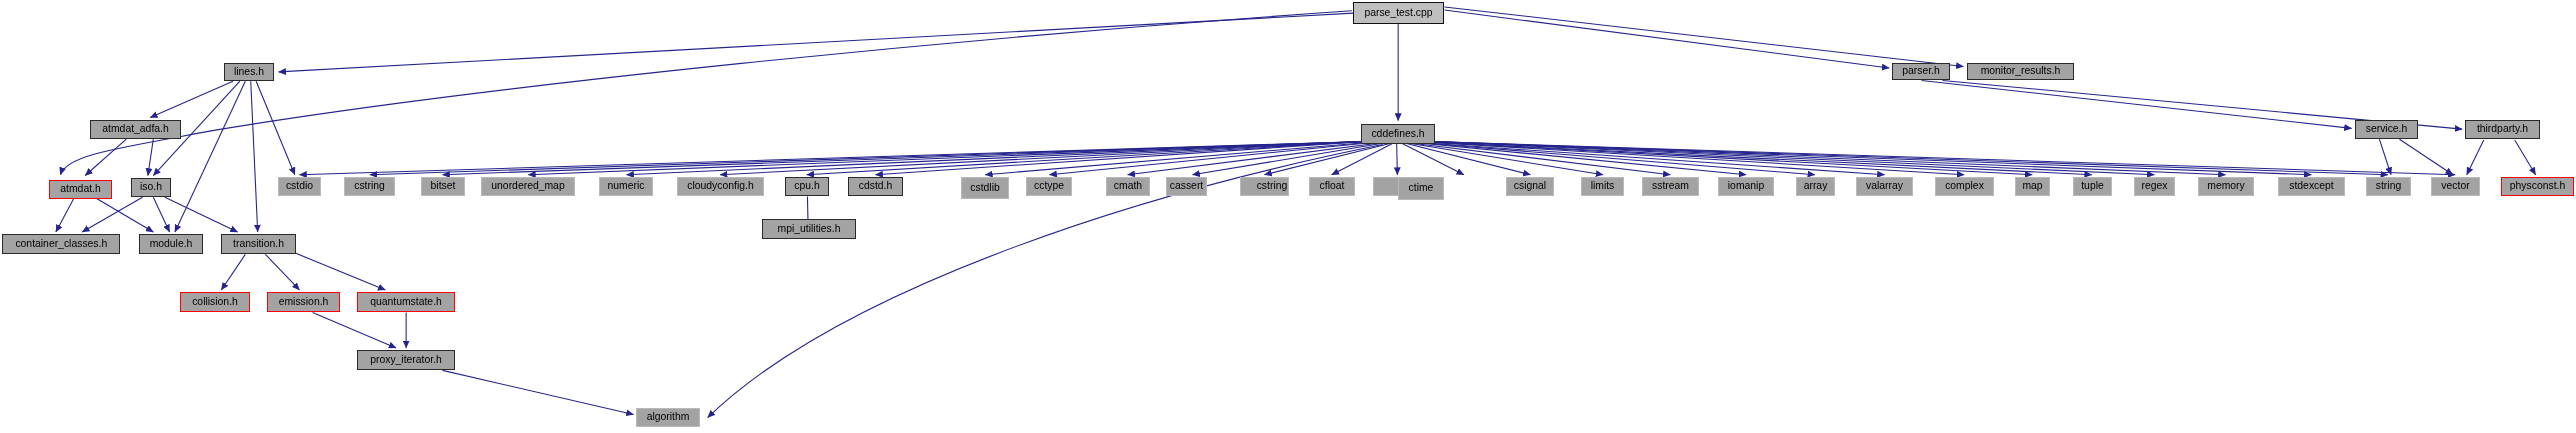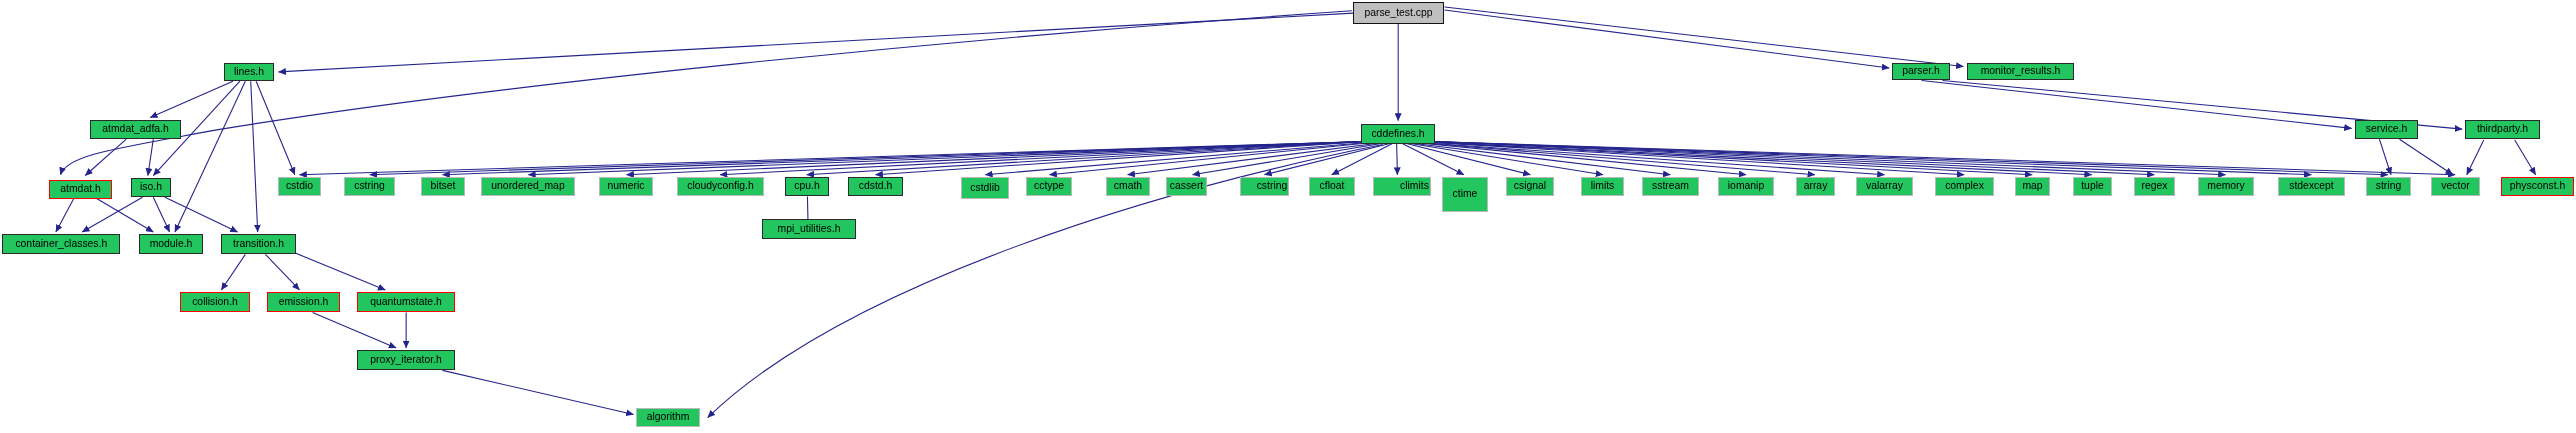--- a/index.html
+++ b/index.html
@@ -1,20 +1,20 @@
 <!DOCTYPE html>
 <html style="font-size:12.4px"><head>
 <meta charset="utf-8">
 <style>
   html,body{margin:0;padding:0;background:#ffffff;}
   #canvas{position:relative;width:2576px;height:433px;background:#ffffff;overflow:hidden;
           font-family:"Liberation Sans",sans-serif;}
   #edge-layer{position:absolute;left:0;top:0;width:2576px;height:433px;}
   .node{position:absolute;display:flex;align-items:center;justify-content:center;
-        background:#22c55e;color:#000000;font-size:10.4px;line-height:1;
+        background:#a3a3a3;color:#000000;font-size:10.4px;line-height:1;
         box-sizing:border-box;white-space:nowrap;z-index:2;padding:0 3.1px;}
   .node.internal{border:1.2px solid #2a2a2a;}
   .node.external{border:0.8px solid #b9b9b9;}
   .node.truncated{border:1.2px solid #ff0000;}
   .node.main{background:#bfbfbf;border:1.2px solid #121212;}
 </style>
 </head>
 <body>
 
 <div id="canvas">
@@ -105,21 +105,21 @@
     <div class="node external" style="left: 677px; top: 177px; width: 87px; height: 19.3px;">cloudyconfig.h</div>
     <div class="node internal" style="left: 785px; top: 177px; width: 44px; height: 19.3px;">cpu.h</div>
     <div class="node internal" style="left: 848px; top: 177px; width: 55px; height: 19.3px;">cdstd.h</div>
     <div class="node external" style="left: 961px; top: 177px; width: 48px; height: 22px;">cstdlib</div>
     <div class="node external" style="left: 1026px; top: 177px; width: 46px; height: 19.3px;">cctype</div>
     <div class="node external" style="left: 1106px; top: 177px; width: 44px; height: 19.3px;">cmath</div>
     <div class="node external" style="left: 1166px; top: 177px; width: 41px; height: 19.3px;">cassert</div>
     <div class="node external" style="left: 1240px; top: 177px; width: 49px; height: 19.3px; padding-left: 18px;">cstring</div>
     <div class="node external" style="left: 1309px; top: 177px; width: 46px; height: 19.3px;">cfloat</div>
     <div class="node external" style="left: 1373px; top: 177px; width: 58px; height: 19.3px; padding-left: 28px;">climits</div>
-    <div class="node external" style="left: 1442px; top: 177px; width: 46px; height: 35px;">ctime</div>
+    <div class="node external" style="left: 1398px; top: 177px; width: 46px; height: 23px;">ctime</div>
     <div class="node external" style="left: 1506px; top: 177px; width: 48px; height: 19.3px;">csignal</div>
     <div class="node external" style="left: 1581px; top: 177px; width: 43px; height: 19.3px;">limits</div>
     <div class="node external" style="left: 1642px; top: 177px; width: 57px; height: 19.3px;">sstream</div>
     <div class="node external" style="left: 1718px; top: 177px; width: 56px; height: 19.3px;">iomanip</div>
     <div class="node external" style="left: 1796px; top: 177px; width: 39px; height: 19.3px;">array</div>
     <div class="node external" style="left: 1856px; top: 177px; width: 57px; height: 19.3px;">valarray</div>
     <div class="node external" style="left: 1935px; top: 177px; width: 59px; height: 19.3px;">complex</div>
     <div class="node external" style="left: 2015px; top: 177px; width: 35px; height: 19.3px;">map</div>
     <div class="node external" style="left: 2073px; top: 177px; width: 39px; height: 19.3px;">tuple</div>
     <div class="node external" style="left: 2134px; top: 177px; width: 41px; height: 19.3px;">regex</div>

